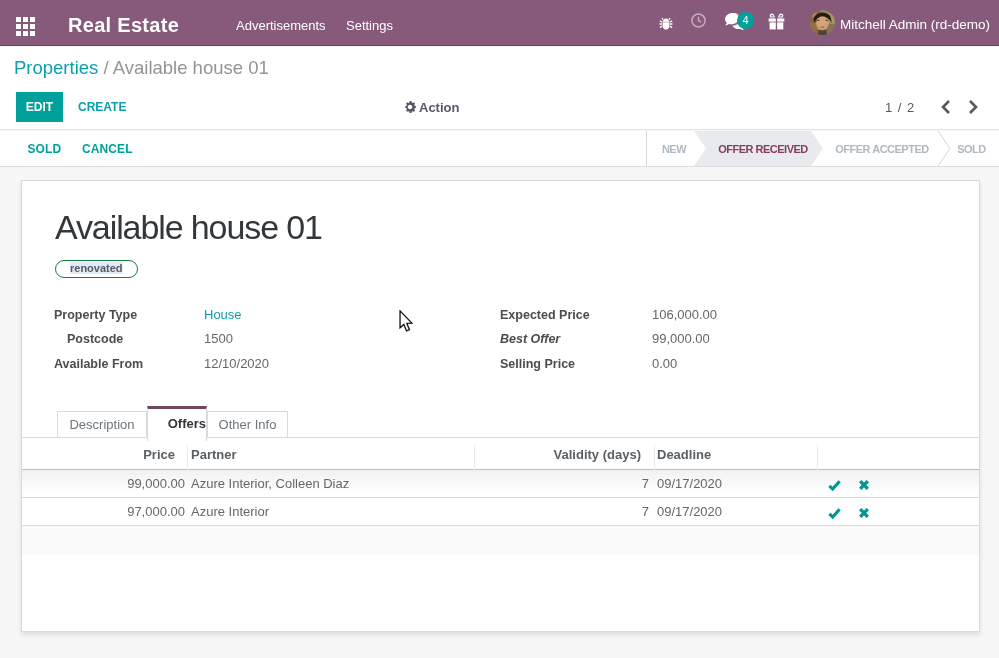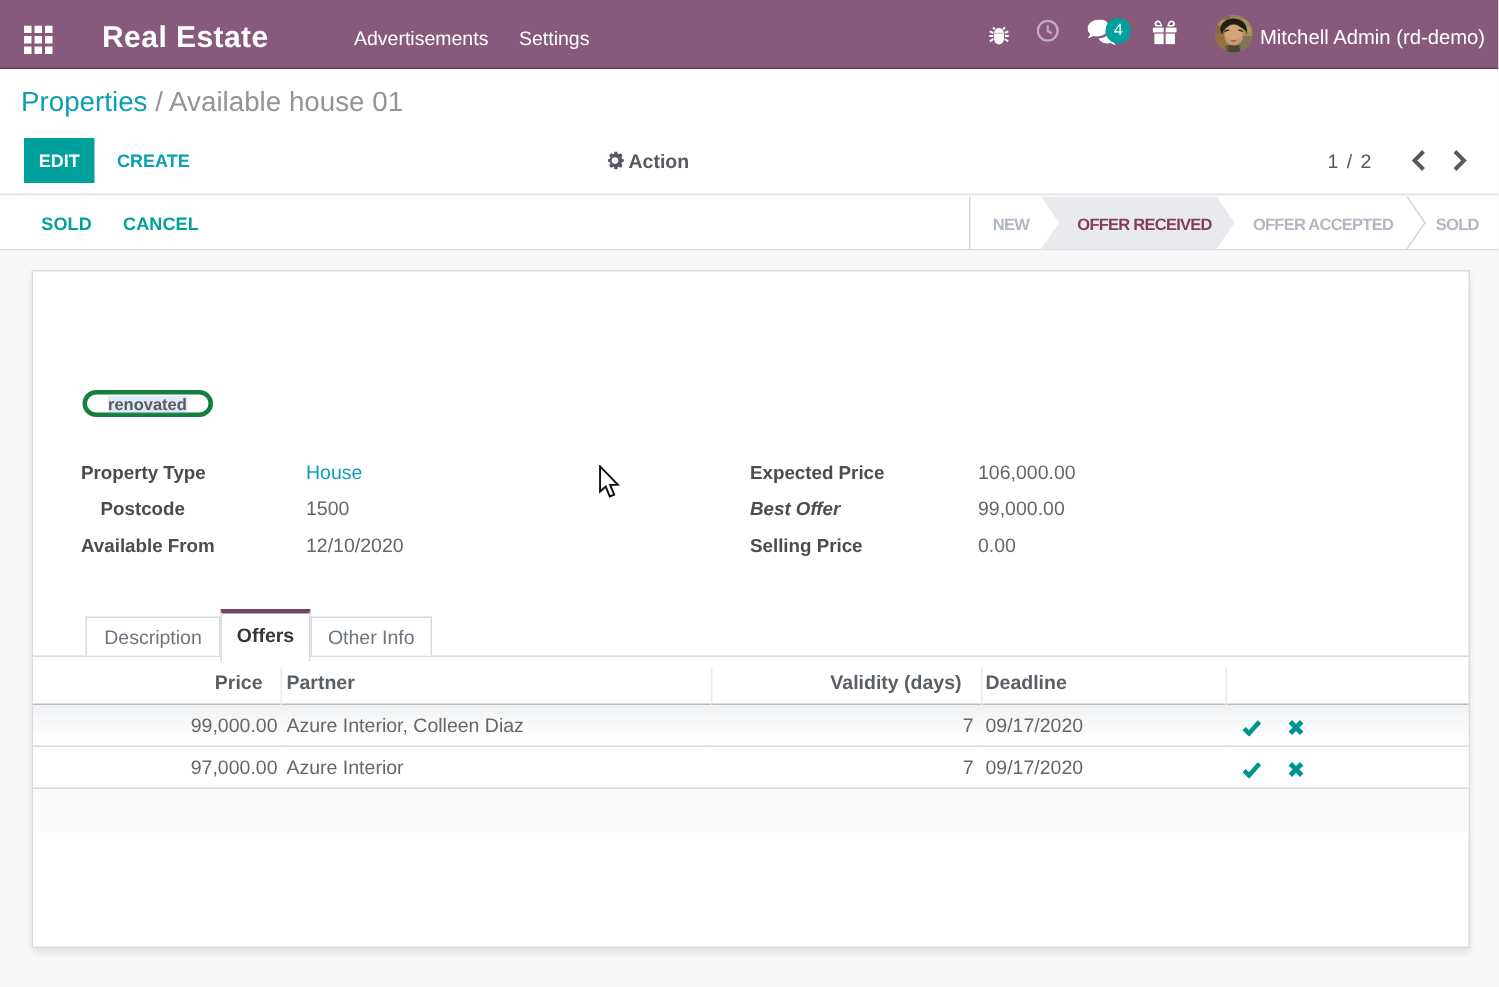--- a/index.html
+++ b/index.html
@@ -127,40 +127,41 @@
       <text x="28" y="22" text-anchor="middle" font-size="11" font-weight="bold" letter-spacing="-0.5" fill="#b0b8c1" font-family="Liberation Sans">NEW</text>
       <text x="117" y="22" text-anchor="middle" font-size="11" font-weight="bold" letter-spacing="-0.5" fill="#853c5f" font-family="Liberation Sans">OFFER RECEIVED</text>
       <text x="236" y="22" text-anchor="middle" font-size="11" font-weight="bold" letter-spacing="-0.5" fill="#b0b8c1" font-family="Liberation Sans">OFFER ACCEPTED</text>
       <text x="325.5" y="22" text-anchor="middle" font-size="11" font-weight="bold" letter-spacing="-0.5" fill="#b0b8c1" font-family="Liberation Sans">SOLD</text>
     </svg>
   </div>
 
   <div id="content">
     <div id="sheet">
 
-
-      <div class="abs" style="left:33px; top:78.5px; height:18px; border:3px solid #15803d; border-radius:9px; padding:0 14px; font-size:11px; font-weight:bold; color:#5a5a5a; line-height:14px;"><span style="background:rgba(110,165,235,0.22);">renovated</span></div>
+      <div class="abs" style="left:33px; top:28px; font-size:34px; line-height:36px; color:#32373c; letter-spacing:-1.1px;">Available house 01</div>
+
+      <div class="abs" style="left:33px; top:78.5px; height:18px; border:1px solid #15803d; border-radius:9px; padding:0 14px; font-size:11px; font-weight:bold; color:#5a5a5a; line-height:14px;"><span style="background:rgba(110,165,235,0.22);">renovated</span></div>
 
       <div class="abs" style="left:32px; top:126px; font-size:12.5px; font-weight:bold; color:#4c4c4c; line-height:16px;">Property Type</div>
       <div class="abs" style="left:182px; top:126px; font-size:13px; color:#0c9fb0; line-height:16px;">House</div>
       <div class="abs" style="left:32px; top:150.3px; font-size:12.5px; font-weight:bold; color:#4c4c4c; line-height:16px;padding-left:13px;">Postcode</div>
       <div class="abs" style="left:182px; top:150.3px; font-size:13px; color:#666; line-height:16px;">1500</div>
       <div class="abs" style="left:32px; top:174.6px; font-size:12.5px; font-weight:bold; color:#4c4c4c; line-height:16px;">Available From</div>
       <div class="abs" style="left:182px; top:174.6px; font-size:13px; color:#666; line-height:16px;">12/10/2020</div>
 
       <div class="abs" style="left:478px; top:126px; font-size:12.5px; font-weight:bold; color:#4c4c4c; line-height:16px;">Expected Price</div>
       <div class="abs" style="left:630px; top:126px; font-size:13px; color:#666; line-height:16px;">106,000.00</div>
       <div class="abs" style="left:478px; top:150.3px; font-size:12.5px; font-weight:bold; color:#4c4c4c; line-height:16px;font-style:italic;">Best Offer</div>
       <div class="abs" style="left:630px; top:150.3px; font-size:13px; color:#666; line-height:16px;">99,000.00</div>
       <div class="abs" style="left:478px; top:174.6px; font-size:12.5px; font-weight:bold; color:#4c4c4c; line-height:16px;">Selling Price</div>
       <div class="abs" style="left:630px; top:174.6px; font-size:13px; color:#666; line-height:16px;">0.00</div>
 
       <div class="abs" style="left:0; top:256px; width:957px; border-bottom:1px solid #d8dade;"></div>
       <div class="abs" style="left:35px; top:230px; width:90px; height:26px; border:1px solid #d8dade; border-bottom:none; background:#fff; text-align:center; font-size:13px; color:#6c757d; line-height:25px;">Description</div>
-      <div class="abs" style="left:125px; top:225px; width:60px; height:35px; border:1px solid #d8dade; border-top:3px solid #714662; border-bottom:none; background:#fff; text-align:center; font-size:13px; font-weight:bold; color:#32373c; line-height:30px; z-index:3;">Offers</div>
+      <div class="abs" style="left:125px; top:225px; width:60px; height:35px; border:1px solid #d8dade; border-top:3px solid #714662; border-bottom:none; background:#fff; text-align:right; font-size:13px; font-weight:bold; color:#32373c; line-height:30px; z-index:3;">Offers</div>
       <div class="abs" style="left:185px; top:230px; width:81px; height:26px; border:1px solid #d8dade; border-bottom:none; background:#fff; text-align:center; font-size:13px; color:#6c757d; line-height:25px;">Other Info</div>
 
       <div class="abs" style="left:78px; top:266px; width:75px; text-align:right; font-size:13px; font-weight:bold; color:#5a5f64; line-height:16px;">Price</div>
       <div class="abs" style="left:169px; top:266px; font-size:13px; font-weight:bold; color:#5a5f64; line-height:16px;">Partner</div>
       <div class="abs" style="left:520px; top:266px; width:99px; text-align:right; font-size:13px; font-weight:bold; color:#5a5f64; line-height:16px;">Validity (days)</div>
       <div class="abs" style="left:635px; top:266px; font-size:13px; font-weight:bold; color:#5a5f64; line-height:16px;">Deadline</div>
       <div class="abs" style="left:0; top:288px; width:957px; border-bottom:1px solid #bbbec1;"></div>
 
       <div class="abs" style="left:164.5px; top:264px; width:1px; height:81px; background:#e9eaeb;"></div>
       <div class="abs" style="left:451.5px; top:264px; width:1px; height:81px; background:#e9eaeb;"></div>

